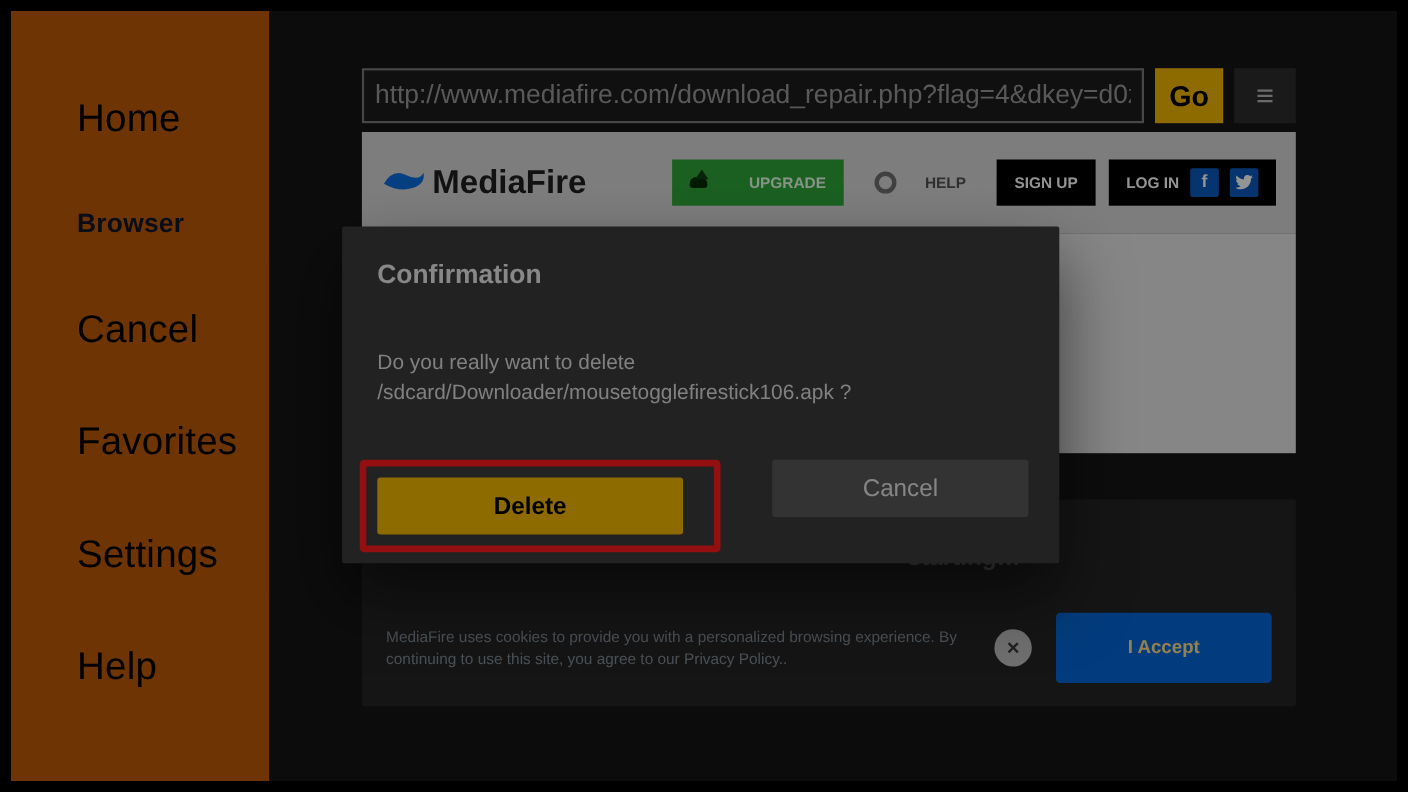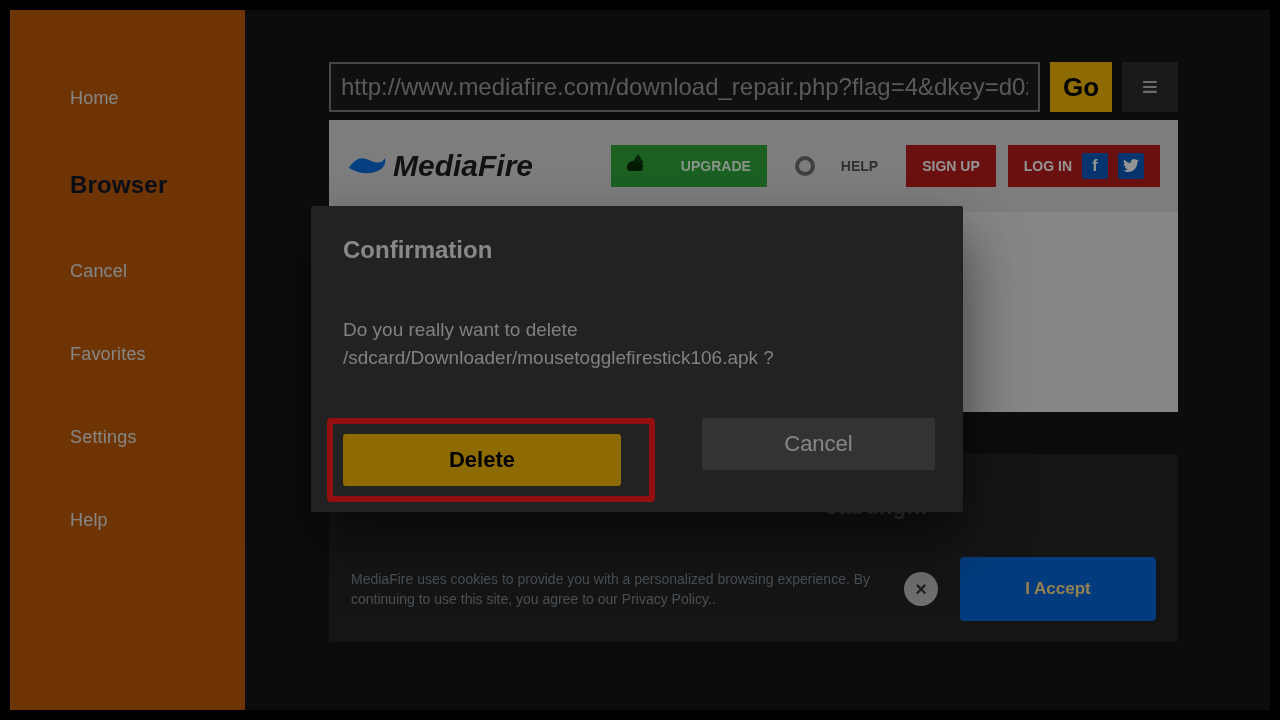--- a/index.html
+++ b/index.html
@@ -3,40 +3,40 @@
 <meta charset="utf-8">
 <style>
   * { box-sizing: border-box; margin: 0; padding: 0; }
   html, body { width: 1280px; height: 720px; background: #000; font-family: Arial, Helvetica, sans-serif; overflow: hidden; }
 
   .stage { position: relative; width: 1280px; height: 720px; background: #000; }
   .black-frame { position: absolute; inset: 0; border: 10px solid #000; }
 
   
   .sidebar { position: absolute; left: 10px; top: 6px; width: 235px; height: 710px; background: #bf5a07; padding-top: 66px; }
-  .side-item { padding: 16px 0 46px 60px; color: #e5e5e5; font-size: 18px; letter-spacing: .2px; cursor: pointer; }
+  .side-item { padding: 16px 0 46px 60px; color: #000000; font-size: 35px; letter-spacing: .2px; cursor: pointer; }
   .side-item.active { color: #0f172a; font-weight: 700; font-size: 24px; }
 
   
   .main { position: absolute; left: 245px; top: 6px; right: 10px; bottom: 6px; background: #161616; }
 
   
   .toolbar { position: absolute; left: 84px; top: 56px; right: 92px; height: 50px; display: flex; gap: 10px; align-items: stretch; }
   .url-input { flex: 1; background: #1c1c1c; border: 2px solid #7b7b7b; color: #9a9a9a; font-size: 24px; padding: 0 10px; }
   .go-btn { width: 62px; background: #f5b800; color: #000; font-size: 26px; font-weight: 700; border: none; display: flex; align-items: center; justify-content: center; cursor: pointer; text-align: center; }
   .menu-btn { width: 56px; background: #2d2d2d; border: none; color: #b8b8b8; font-size: 28px; display: flex; align-items: center; justify-content: center; cursor: pointer; }
 
   
   .mf-header { position: absolute; left: 84px; top: 114px; right: 92px; height: 92px; background: #d8d8d8; display: flex; align-items: center; padding: 0 18px; gap: 12px; }
-  .mf-logo { display: flex; align-items: center; gap: 6px; font-weight: 800; color: #1f1f1f; font-size: 30px; flex: 1; font-style: italic; }
+  .mf-logo { display: flex; align-items: center; gap: 6px; font-weight: 800; color: #1f1f1f; font-size: 30px; flex: 1; }
   .mf-flame { color: #0a6ee0; font-size: 34px; }
   .mf-btn { height: 42px; display: flex; align-items: center; gap: 26px; padding: 0 16px; font-size: 14px; font-weight: 600; cursor: pointer; border: none; }
   .mf-upgrade { background: #2fa63a; color: #e9ffe9; }
   .mf-help { background: #d8d8d8; color: #535353; }
-  .mf-signup, .mf-login { background: #b91c1c; color: #fff; display: flex; align-items: center; gap: 10px; }
+  .mf-signup, .mf-login { background: #000000; color: #fff; display: flex; align-items: center; gap: 10px; }
   .social-sq { width: 26px; height: 26px; background: #0a5bc0; display: flex; align-items: center; justify-content: center; color: #fff; font-size: 16px; font-weight: 700; border-radius: 2px; }
   .buoy { width: 20px; height: 20px; border-radius: 50%; border: 4px solid #6f6f6f; display: inline-block; position: relative; }
   .buoy::before { content: ""; position: absolute; inset: 3px; border-radius: 50%; background: #d8d8d8; }
   .cloud-up { width: 0; height: 0; border-left: 6px solid transparent; border-right: 6px solid transparent; border-bottom: 9px solid #0b3e0b; margin-top: -4px; }
 
   
   .white-card { position: absolute; left: 84px; top: 206px; right: 92px; height: 200px; background: #e7e7e7; border-radius: 0; }
 
   
   .dark-card { position: absolute; left: 84px; top: 448px; right: 92px; height: 188px; background: #252525; border-radius: 2px; }

